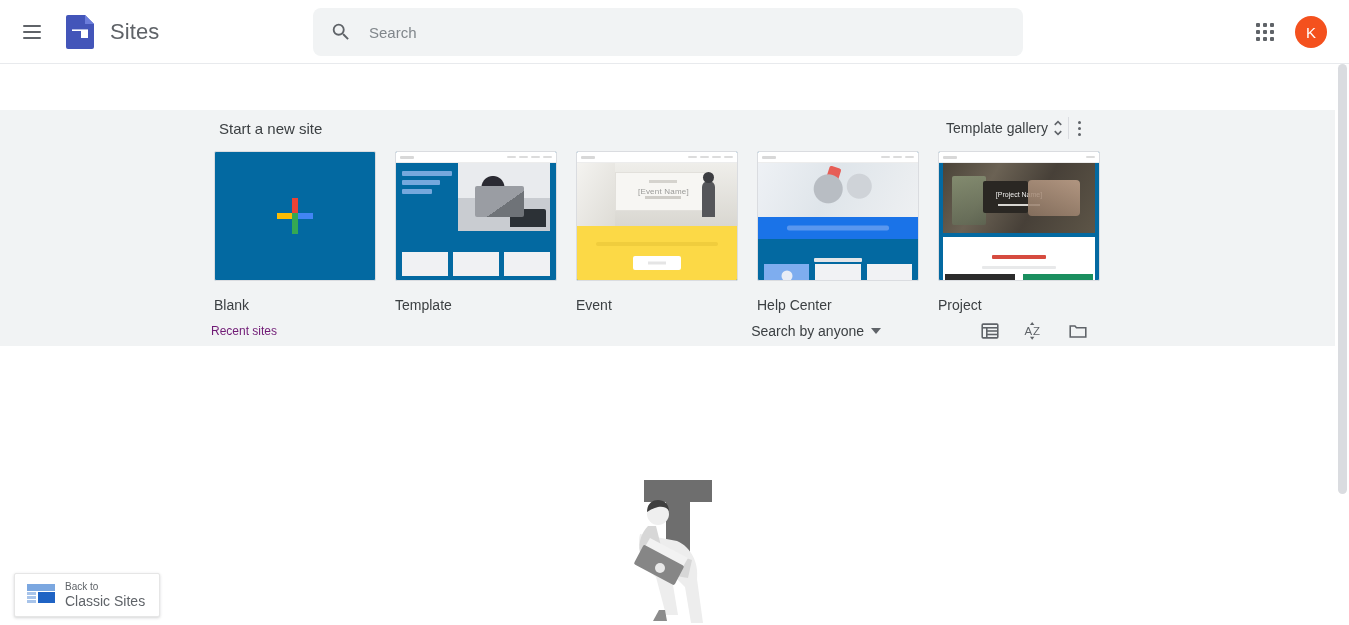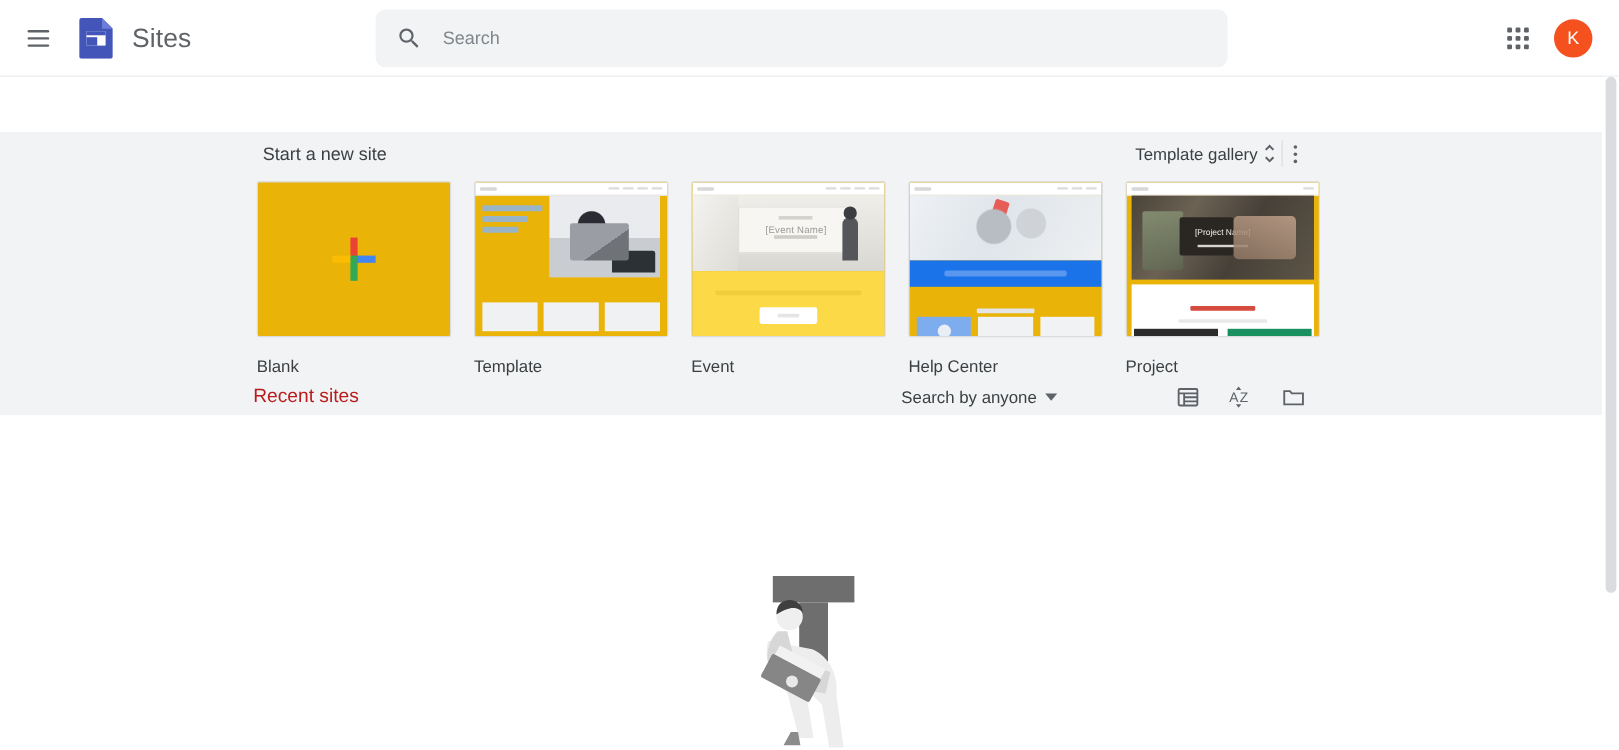--- a/index.html
+++ b/index.html
@@ -90,21 +90,21 @@
   .gallery-link { font-size: 14px; color: #3c4043; cursor: pointer; }
   .chev-expand { width: 20px; height: 20px; cursor: pointer; }
   .divider-v { width: 1px; height: 22px; background: #dadce0; }
   .kebab { width: 20px; height: 20px; display:flex; flex-direction:column; align-items:center; justify-content:center; gap:3px; cursor:pointer; }
   .kebab i { width: 3px; height: 3px; border-radius: 50%; background: #5f6368; display:block; }
 
   .tmpl-row { position: absolute; top: 41px; left: 214px; display: flex; gap: 19px; }
   .tmpl { width: 162px; cursor: pointer; }
   .tmpl-thumb {
     width: 162px; height: 130px;
-    background: #eab308;
+    background: #0369a1;
     border: 1px solid #dadce0;
     border-radius: 2px;
     overflow: hidden; position: relative;
   }
   .tmpl-label {
     margin-top: 16px; font-size: 14px; color: #3c4043;
     white-space: nowrap;
   }
 
   
@@ -230,21 +230,21 @@
   .pj-foot{ position:absolute; left:0; right:0; bottom:0; height:6px; display:flex; gap:8px; padding:0 2px;}
   .pj-foot i{ flex:1; background:#2b2b2b;}
   .pj-foot i.g{ background:#1a8f5f;}
 
   
   .recent-head {
     position: absolute; top: 311px; left: 211px;
     width: 878px; height: 40px;
     display: flex; align-items: center;
   }
-  .recent-title { font-size: 16px; color: #b91c1c; }
+  .recent-title { font-size: 12px; color: #701a75; }
   .owned {
     margin-left: auto; margin-right: 98px;
     display: flex; align-items: center; gap: 7px;
     font-size: 14px; color: #3c4043; cursor: pointer;
   }
   .caret-down { width:0; height:0; border-left:5px solid transparent; border-right:5px solid transparent; border-top:6px solid #5f6368; }
   .recent-icons { display: flex; align-items: center; gap: 22px; }
   .ricon { width: 22px; height: 22px; cursor: pointer; }
 
   
@@ -537,18 +537,33 @@
       <rect x="40" y="84" width="46" height="22" rx="2" transform="rotate(28 63 95)" fill="#868686"></rect>
       <circle cx="64" cy="98" r="5" fill="#e8e8e8"></circle>
 
       <circle cx="62" cy="44" r="11" fill="#efefef"></circle>
       <path d="M51 42c0-8 5-12 11-12s11 4 11 11c-2-4-7-5-11-4-4 1-8 3-11 5z" fill="#3f3f3f"></path>
 
       <path d="M63 140l-6 11h14l-2-11z" fill="#8c8c8c"></path>
     </svg>
   </div>
 
+  <div class="classic-chip">
+    <span class="classic-icon">
+      <svg width="28" height="22" viewBox="0 0 28 22">
+        <rect x="0" y="0" width="28" height="7" fill="#7ba7e0"></rect>
+        <rect x="0" y="8" width="9" height="3" fill="#a8c4ea"></rect>
+        <rect x="0" y="12" width="9" height="3" fill="#a8c4ea"></rect>
+        <rect x="0" y="16" width="9" height="3" fill="#a8c4ea"></rect>
+        <rect x="11" y="8" width="17" height="11" fill="#1f63c4"></rect>
+      </svg>
+    </span>
+    <span class="classic-text">
+      <span class="classic-small">Back to</span>
+      <span class="classic-big">Classic Sites</span>
+    </span>
+  </div>
 
   <div class="scrollbar-track">
     <div class="scrollbar-thumb"></div>
   </div>
 
 </div>
 
 </body></html>

